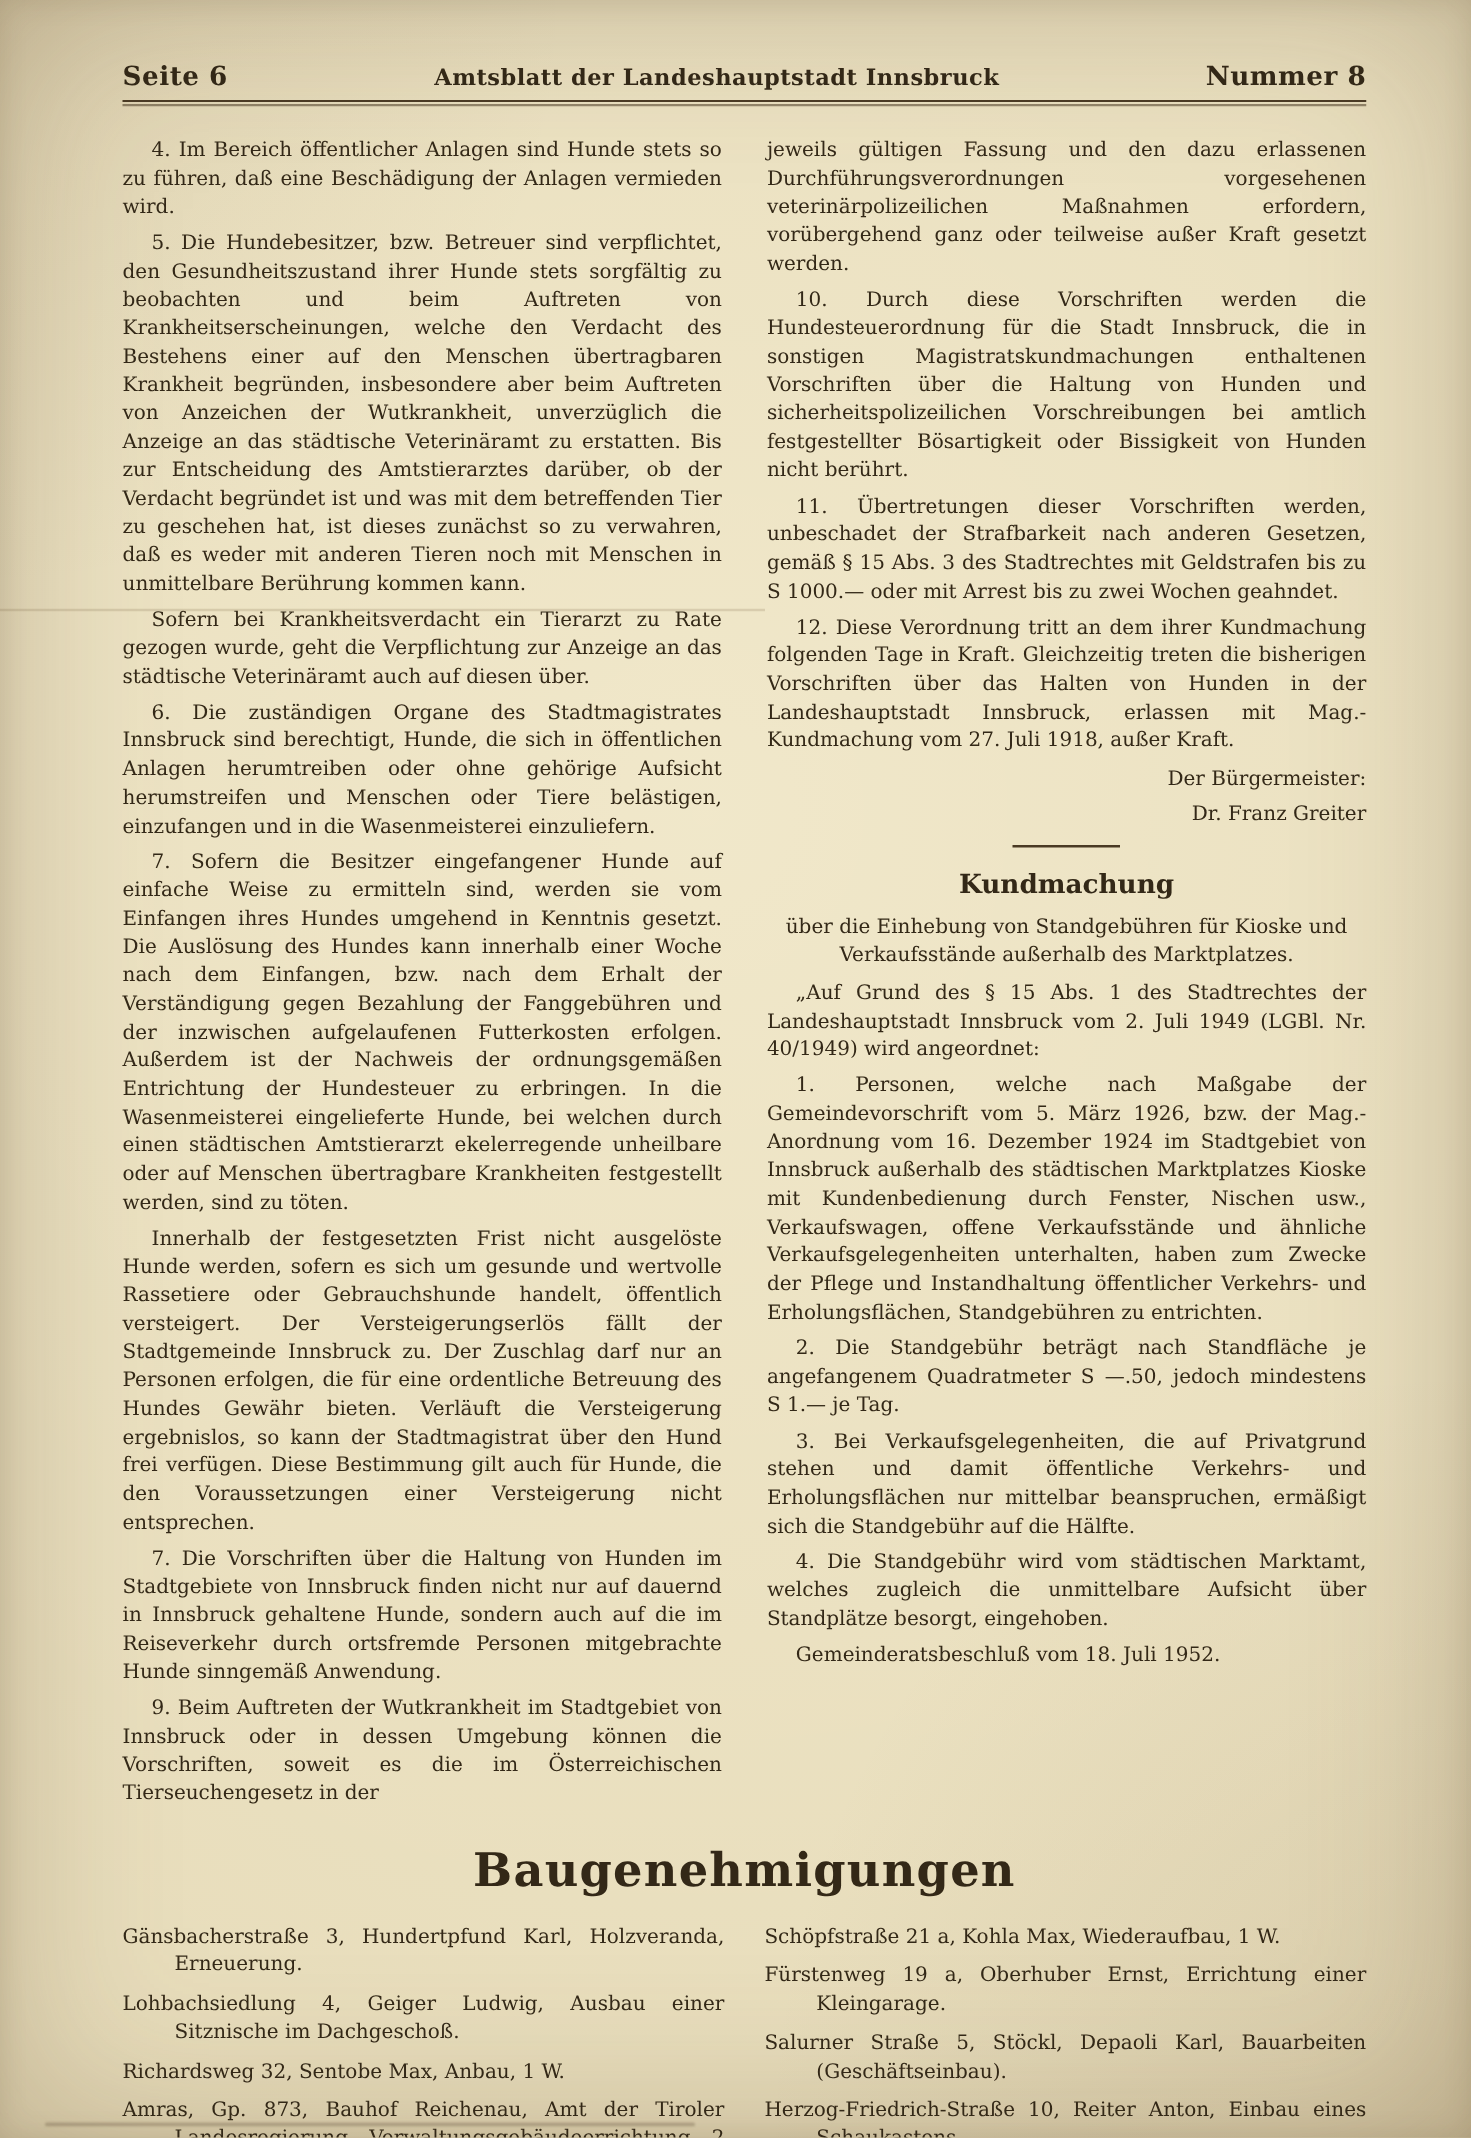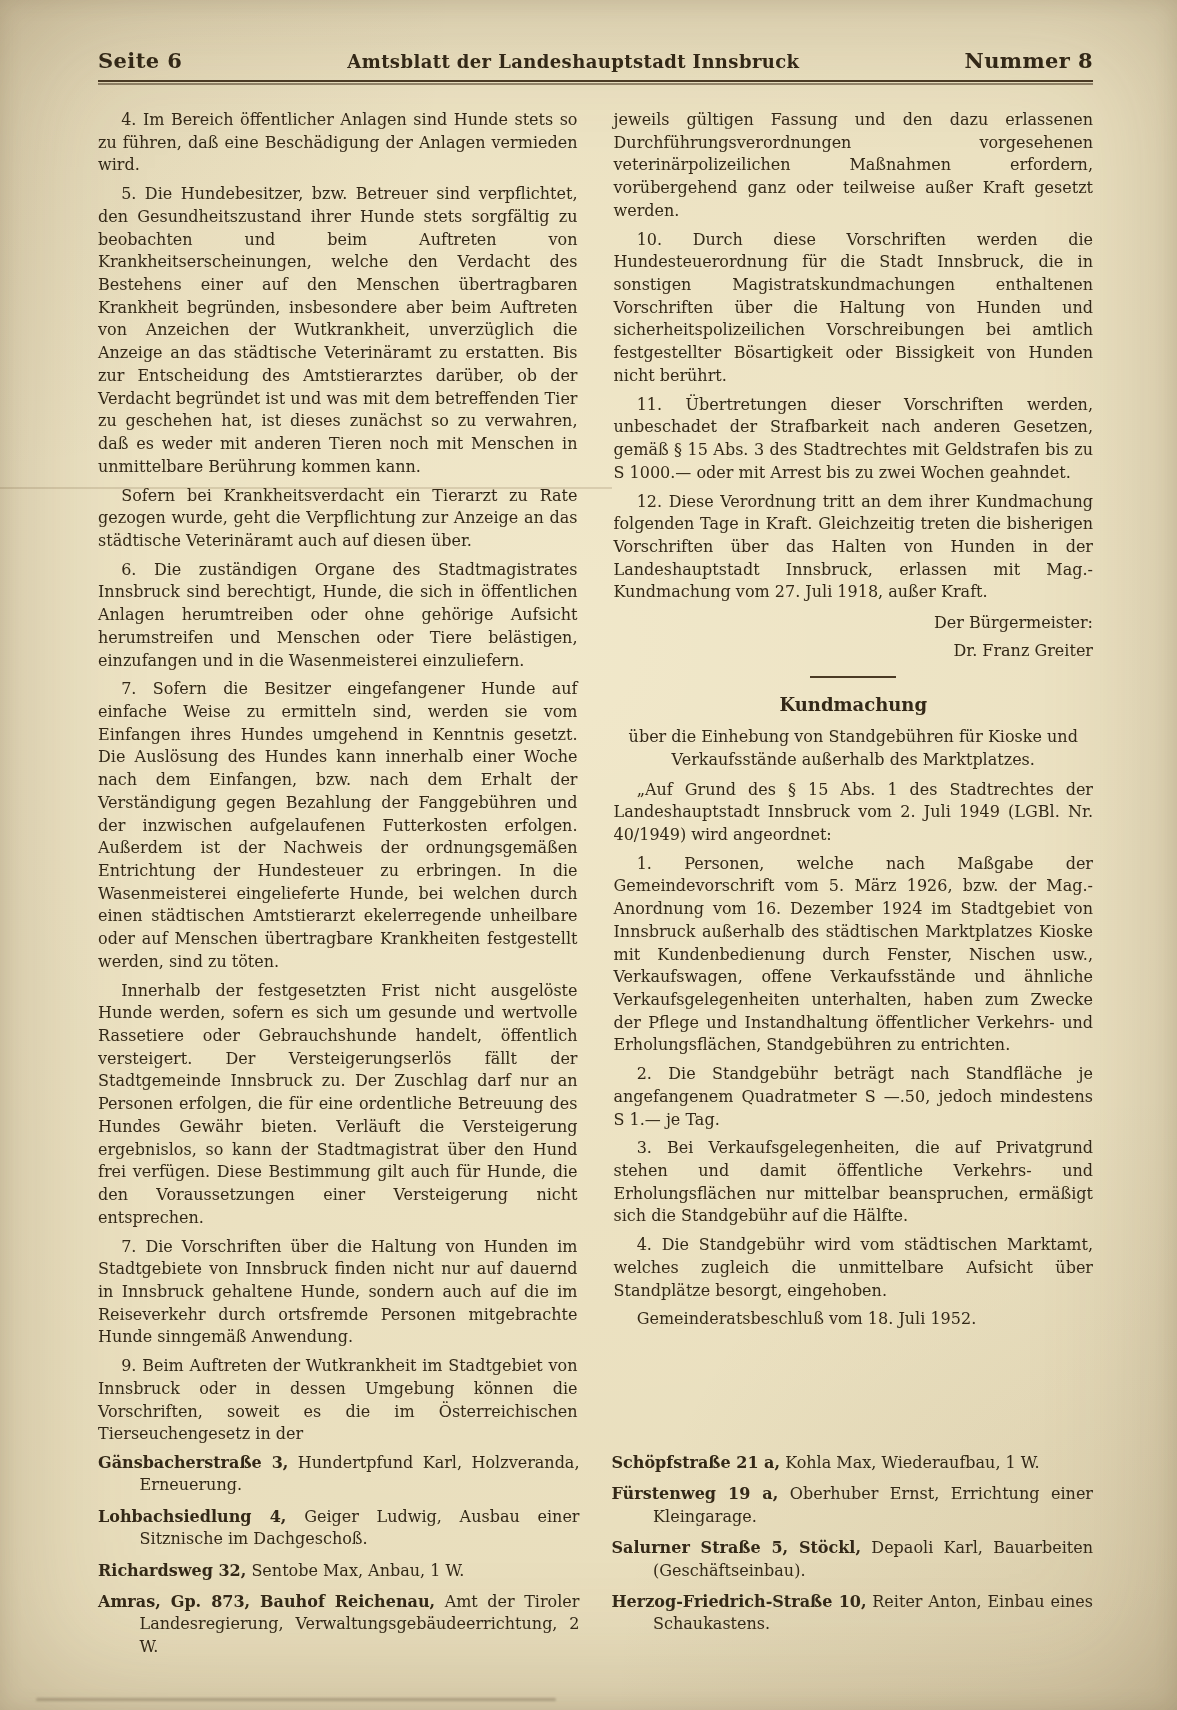--- a/index.html
+++ b/index.html
@@ -29,30 +29,30 @@
   
   .cols{display:grid;grid-template-columns:1fr 1fr;column-gap:36px;margin-top:24px;
         font-size:16px;line-height:1.42;text-align:justify;}
   .para{margin:0 0 6px;text-indent:1.45em;}
   .para.noindent{text-indent:0;}
 
   .sig{text-align:right;margin:8px 0 2px;text-indent:0;}
   .sig .role{margin:0 0 5px;}
   .sig .name{margin:0;}
   .divider{width:86px;height:2px;background:#4a3a24;margin:13px auto 14px;}
-  .km-title{text-align:center;font-weight:bold;font-size:18px;margin:0 0 9px;text-indent:0;}
+  .km-title{text-align:center;font-weight:bold;font-size:21px;margin:0 0 9px;text-indent:0;}
   .km-subtitle{text-align:center;text-indent:0;margin:0 0 7px;padding:0 14px;}
 
   
   .bau-title{text-align:center;font-weight:bold;font-size:37px;letter-spacing:1px;
              margin:22px 0 20px;}
   .permits{display:grid;grid-template-columns:1fr 1fr;column-gap:32px;
            font-size:16px;line-height:1.4;text-align:justify;}
   .permit{margin:0 0 9px;padding-left:2.6em;text-indent:-2.6em;}
-  .permit .addr{font-weight:bold;}
+  .permit .addr{font-weight:normal;}
 
   
   .crease{position:absolute;left:0;top:487px;width:52%;height:2px;
           background:rgba(110,88,55,.18);}
   .scan-edge{position:absolute;bottom:9px;left:36px;width:520px;height:3px;
              background:rgba(80,62,38,.28);border-radius:2px;filter:blur(1px);}
 </style>
 </head>
 <body>
 
@@ -120,20 +120,21 @@
 
           <p class="para">4. Die Standgebühr wird vom städtischen Marktamt, welches zugleich die unmittelbare Aufsicht über Standplätze besorgt, eingehoben.</p>
 
 
           <p class="para">Gemeinderatsbeschluß vom 18. Juli 1952.</p>
         </div>
     </div>
 
   </div>
 
+  <div class="bau-title">Baugenehmigungen</div>
 
   <div class="permits">
 
     <div>
 
         <p class="permit"><span class="addr">Gänsbacherstraße 3,</span> <span>Hundertpfund Karl, Holzveranda, Erneuerung.</span></p>
 
         <p class="permit"><span class="addr">Lohbachsiedlung 4,</span> <span>Geiger Ludwig, Ausbau einer Sitznische im Dachgeschoß.</span></p>
 
         <p class="permit"><span class="addr">Richardsweg 32,</span> <span>Sentobe Max, Anbau, 1 W.</span></p>

